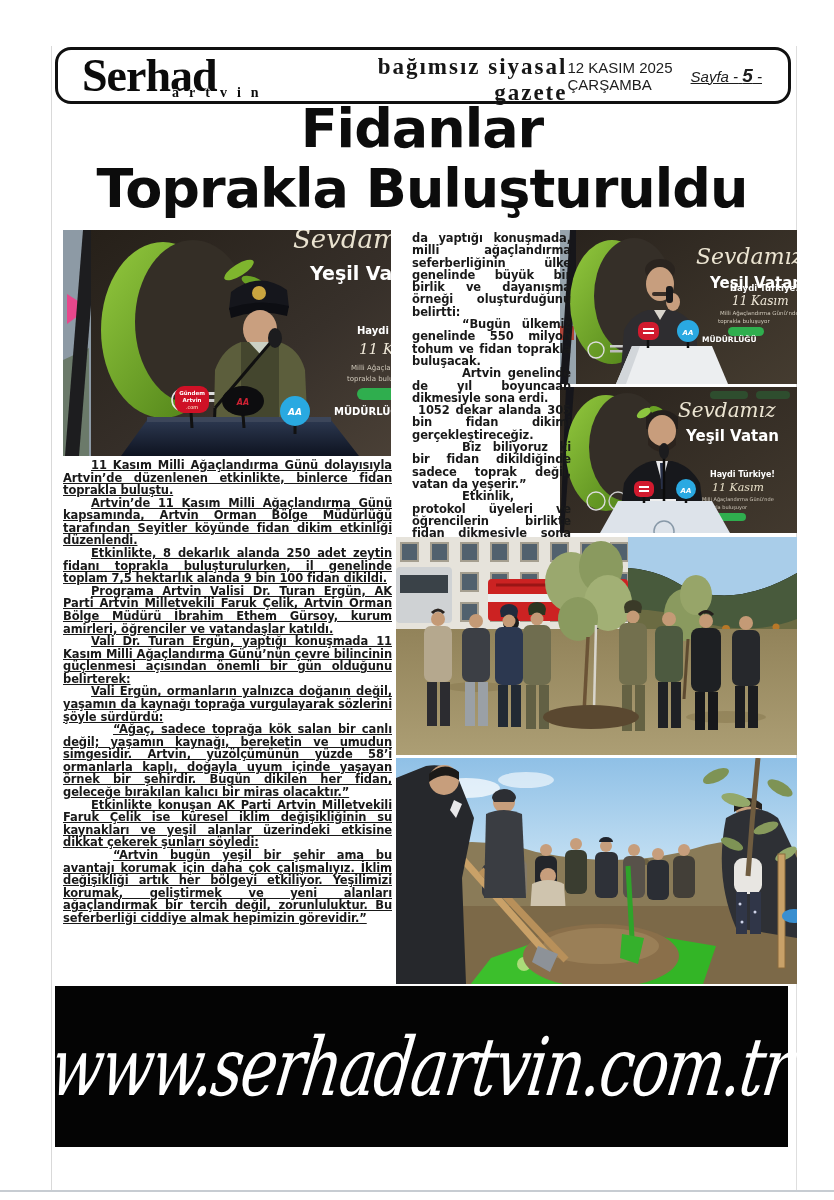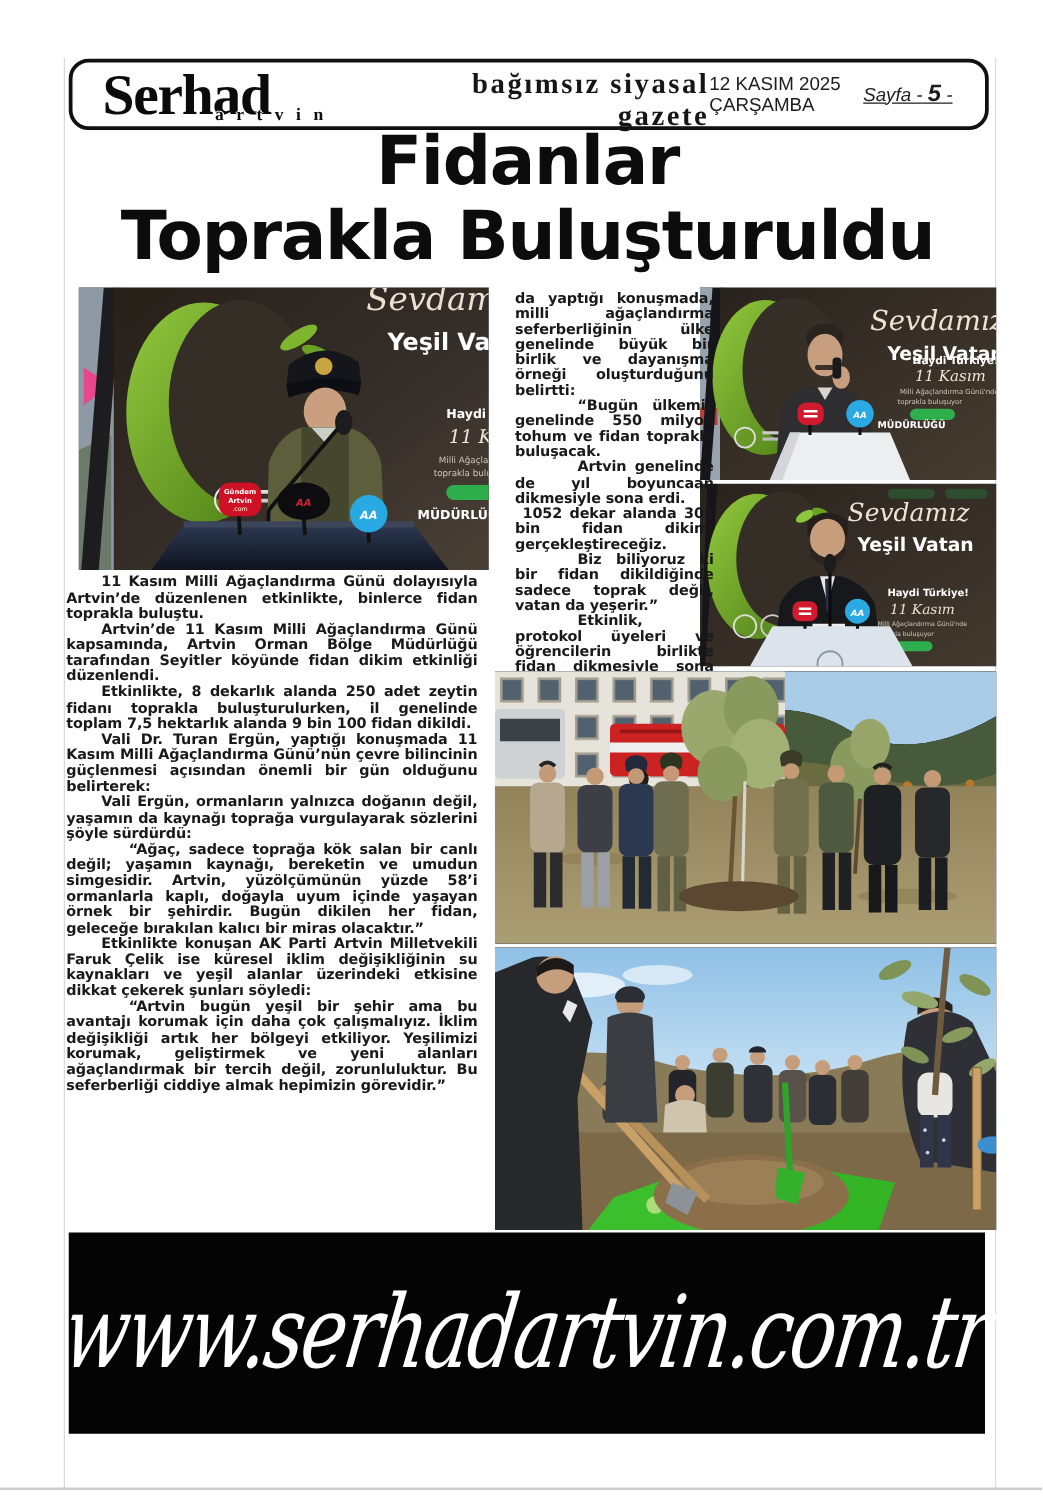--- a/index.html
+++ b/index.html
@@ -42,21 +42,21 @@
   #photo-planting{left:396px;top:758px;width:401px;height:226px;}
 
   
   .body-col{position:absolute;font-family:"DejaVu Sans",sans-serif;font-weight:700;
             font-size:11.5px;color:#191919;text-align:justify;letter-spacing:-0.1px;
             overflow:hidden;}
   .body-col p{margin:0;text-indent:28px;}
   .body-col p.ind-lg{text-indent:50px;}
   .body-col p.ind-sm{text-indent:6px;}
   .body-col p.noind{text-indent:0;}
-  #col1{left:53px;top:459px;width:329px;height:528px;line-height:12.58px;}
+  #col1{left:63px;top:459px;width:329px;height:528px;line-height:12.58px;text-decoration:underline;}
   #col2{left:396px;top:232px;width:159px;height:308px;line-height:12.3px;margin-left:16px;}
 
   
   .site-footer{position:absolute;left:55px;top:986px;width:733px;height:161px;background:#040404;
                display:flex;align-items:center;justify-content:center;}
   .site-footer .url{font-family:"DejaVu Serif",serif;font-style:italic;font-size:61px;
                     color:#ffffff;letter-spacing:-2px;display:inline-block;
                     transform:skewX(-8deg) scaleY(1.32);white-space:nowrap;}
 
   .banner-script{font-family:"DejaVu Serif",serif;font-style:italic;}
@@ -517,20 +517,21 @@
       </g>
       <rect x="382" y="96" width="7" height="114" fill="#c9a168" stroke="#8a6b3c" stroke-width="1"></rect>
       <ellipse cx="398" cy="158" rx="12" ry="7" fill="#3a8fd0"></ellipse>
     </svg>
   </figure>
 
   <div class="body-col" id="col1">
     <p>11 Kasım Milli Ağaçlandırma Günü dolayısıyla Artvin’de düzenlenen etkinlikte, binlerce fidan toprakla buluştu.</p>
     <p>Artvin’de 11 Kasım Milli Ağaçlandırma Günü kapsamında, Artvin Orman Bölge Müdürlüğü tarafından Seyitler köyünde fidan dikim etkinliği düzenlendi.</p>
     <p>Etkinlikte, 8 dekarlık alanda 250 adet zeytin fidanı toprakla buluşturulurken, il genelinde toplam 7,5 hektarlık alanda 9 bin 100 fidan dikildi.</p>
+    <p>Programa Artvin Valisi Dr. Turan Ergün, AK Parti Artvin Milletvekili Faruk Çelik, Artvin Orman Bölge Müdürü İbrahim Ethem Gürsoy, kurum amirleri, öğrenciler ve vatandaşlar katıldı.</p>
     <p>Vali Dr. Turan Ergün, yaptığı konuşmada 11 Kasım Milli Ağaçlandırma Günü’nün çevre bilincinin güçlenmesi açısından önemli bir gün olduğunu belirterek:</p>
     <p>Vali Ergün, ormanların yalnızca doğanın değil, yaşamın da kaynağı toprağa vurgulayarak sözlerini şöyle sürdürdü:</p>
     <p class="ind-lg">“Ağaç, sadece toprağa kök salan bir canlı değil; yaşamın kaynağı, bereketin ve umudun simgesidir. Artvin, yüzölçümünün yüzde 58’i ormanlarla kaplı, doğayla uyum içinde yaşayan örnek bir şehirdir. Bugün dikilen her fidan, geleceğe bırakılan kalıcı bir miras olacaktır.”</p>
     <p>Etkinlikte konuşan AK Parti Artvin Milletvekili Faruk Çelik ise küresel iklim değişikliğinin su kaynakları ve yeşil alanlar üzerindeki etkisine dikkat çekerek şunları söyledi:</p>
     <p class="ind-lg">“Artvin bugün yeşil bir şehir ama bu avantajı korumak için daha çok çalışmalıyız. İklim değişikliği artık her bölgeyi etkiliyor. Yeşilimizi korumak, geliştirmek ve yeni alanları ağaçlandırmak bir tercih değil, zorunluluktur. Bu seferberliği ciddiye almak hepimizin görevidir.”</p>
 
   </div>
 
   <footer class="site-footer">
     <span class="url">www.serhadartvin.com.tr</span>

